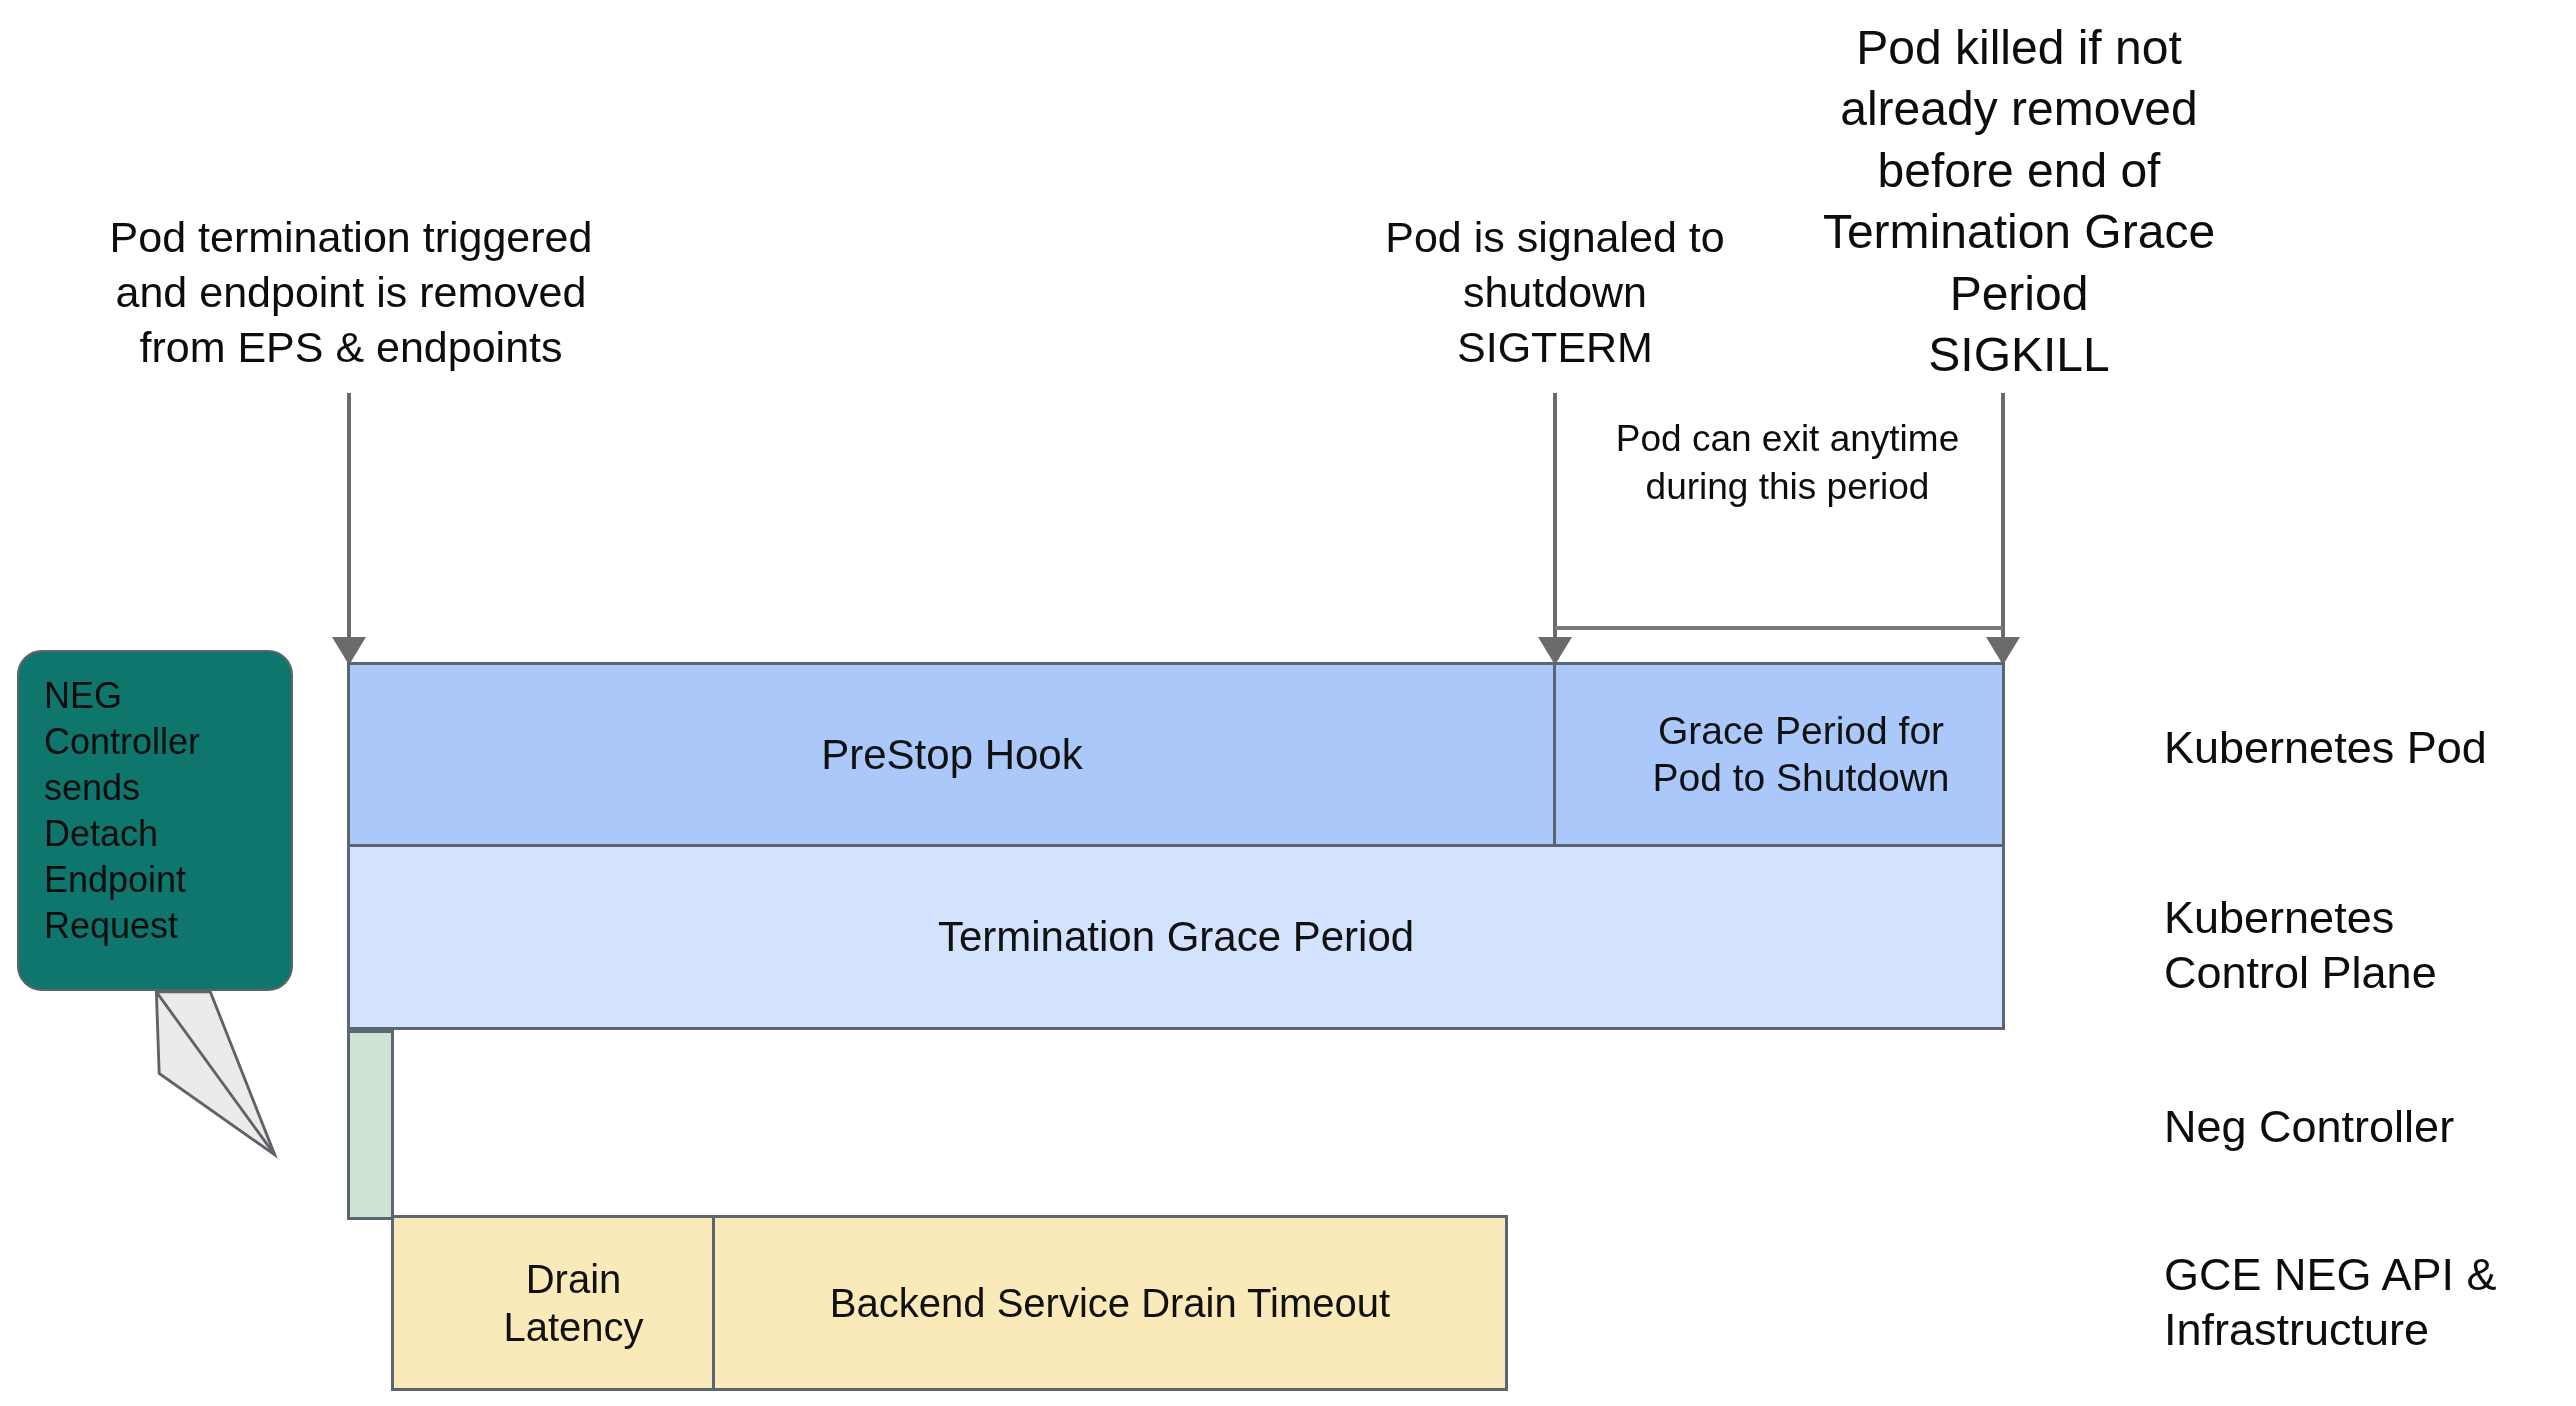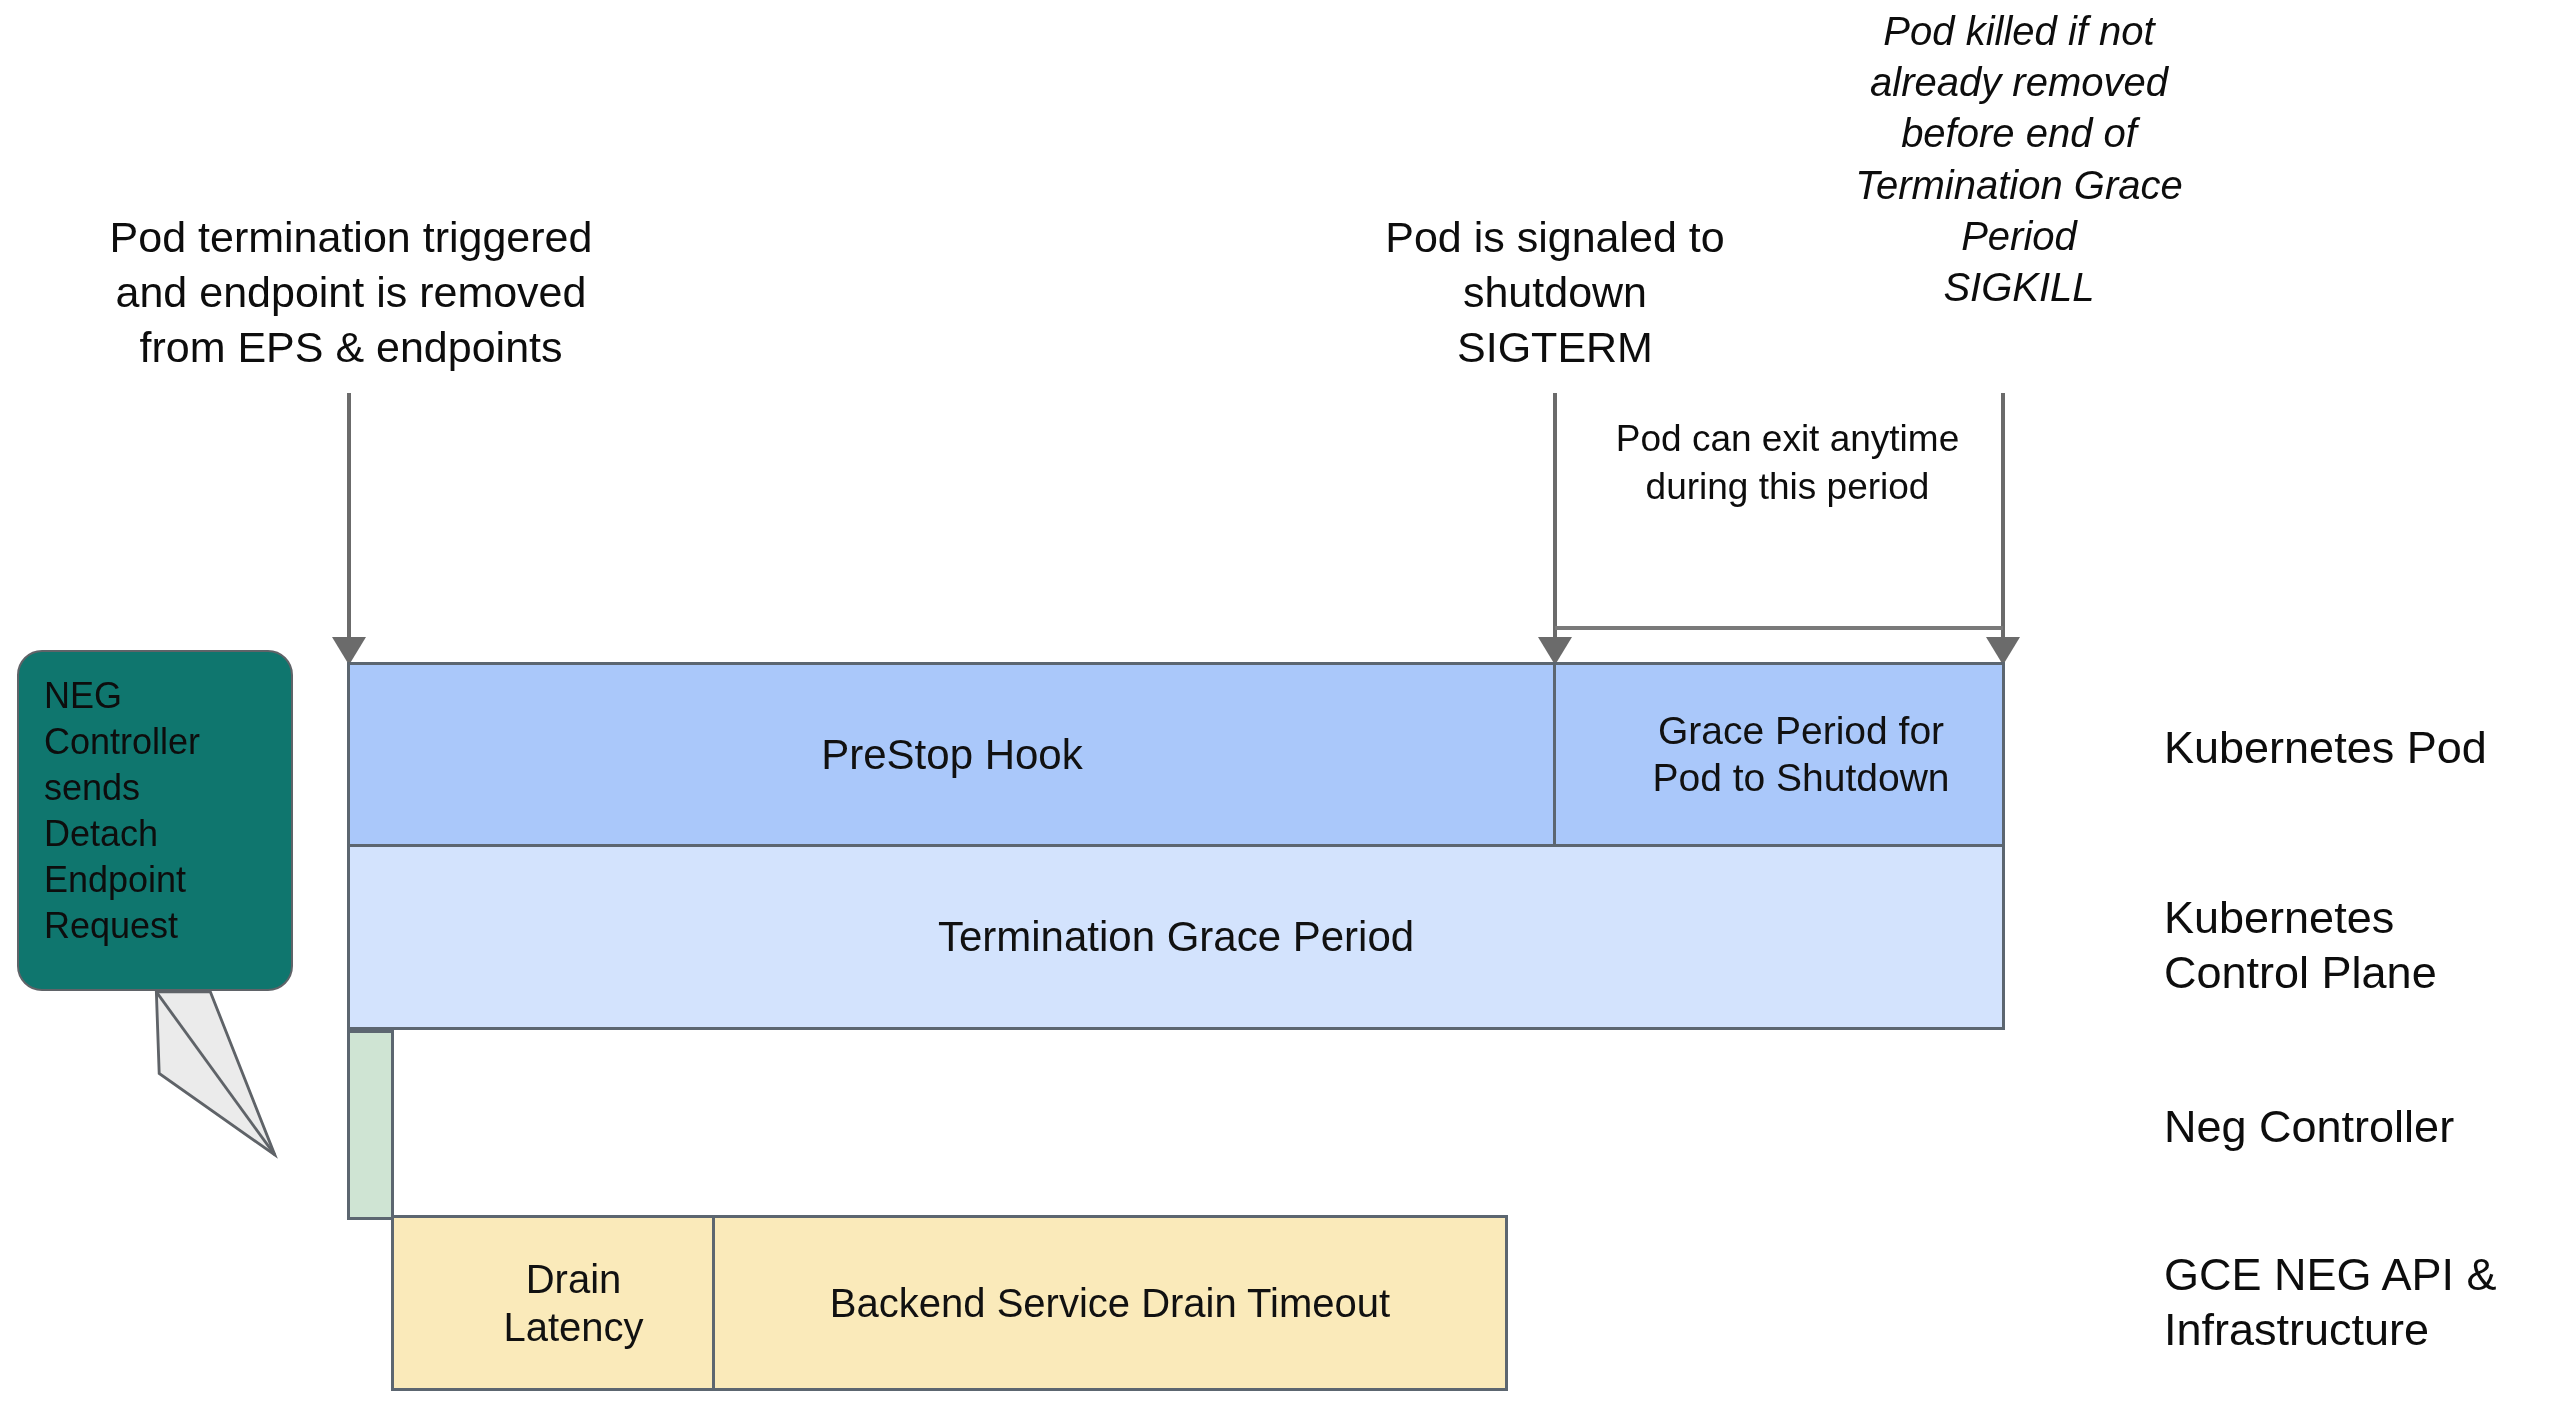--- a/index.html
+++ b/index.html
@@ -29,23 +29,22 @@
   }
   #anno-1 {
     left: 38px; top: 210px; width: 626px;
     font-size: 43px;
   }
   #anno-2 {
     left: 1280px; top: 210px; width: 550px;
     font-size: 43px;
   }
   #anno-3 {
-    left: 1763px; top: 6px; width: 512px;
-    font-size: 40px;
-    font-style: italic;
+    left: 1763px; top: 17px; width: 512px;
+    font-size: 48px;
   }
   #anno-4 {
     left: 1574px; top: 415px; width: 427px;
     font-size: 37px;
     line-height: 1.3;
   }
 
   
   .arrow-line {
     background: #6b6b6b;

